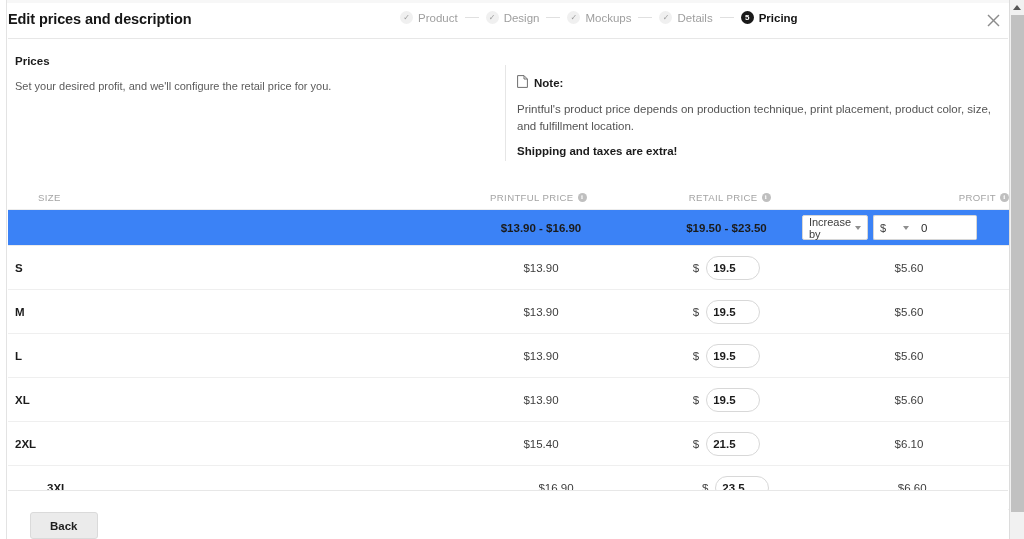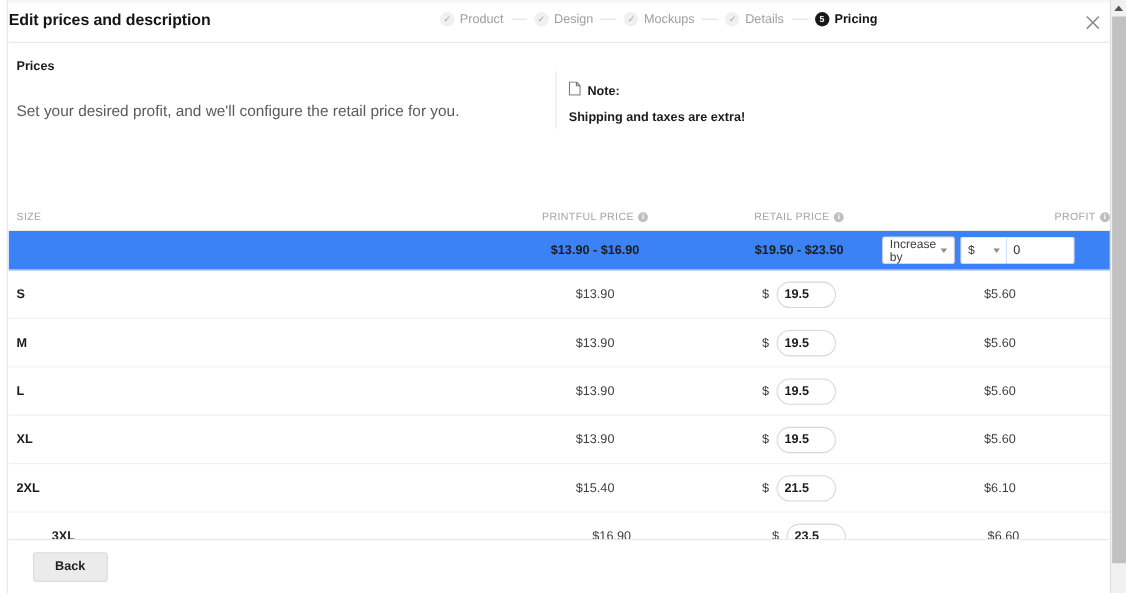--- a/index.html
+++ b/index.html
@@ -91,22 +91,22 @@
     display: flex; align-items: center; justify-content: center;
   }
   .close-btn svg { display: block; }
 
   
   .prices-head {
     position: absolute; left: 15px; top: 55px;
     font-size: 11.5px; font-weight: bold; color: #1b1b1b;
   }
   .prices-sub {
-    position: absolute; left: 15px; top: 92px;
-    font-size: 14px; color: #5b5b5b;
+    position: absolute; left: 15px; top: 80px;
+    font-size: 11px; color: #5b5b5b;
   }
 
   
   .note-box {
     position: absolute; left: 505px; top: 65px; width: 490px;
     border-left: 1px solid #e6e6e6;
     padding: 9px 0 4px 11px;
   }
   .note-title {
     display: flex; align-items: center; margin-bottom: 9px;
@@ -126,21 +126,21 @@
   
   .table {
     position: absolute; left: 8px; top: 185px; width: 1001px;
   }
   .thead {
     display: flex; align-items: center; height: 25px;
     border-bottom: 1px solid #ececec;
   }
   .th {
     font-size: 9.6px; color: #a4a4a4; letter-spacing: 0.35px;
-    display: flex; align-items: center;
+    display: flex; align-items: center; margin-left: 23px;
   }
   .info-i {
     display: inline-block; width: 9px; height: 9px; border-radius: 50%;
     background: #bfbfbf; color: #ffffff;
     font-size: 7px; font-style: normal; font-weight: bold;
     text-align: center; line-height: 9px; margin-left: 4px;
     font-family: "Liberation Serif", serif;
   }
 
   .col-size   { width: 430px; padding-left: 7px; }
@@ -210,21 +210,21 @@
   }
   .cell-profit {
     width: 200px; text-align: center;
     font-size: 11.5px; color: #3d3d3d;
   }
 
   
   .footer {
     position: absolute; left: 8px; bottom: 0; right: 16px; height: 49px;
     background: #ffffff; border-top: 1px solid #e7e7e7;
-    display: flex; align-items: center; padding-left: 22px; gap: 10px;
+    display: flex; align-items: flex-end; padding-left: 22px; gap: 10px;
   }
   .btn-back {
     height: 27px; padding: 0 19px; background: #ebebeb;
     border: 1px solid #dadada; border-radius: 3px;
     font-size: 11.5px; font-weight: bold; color: #1f1f1f;
     cursor: pointer; font-family: "Liberation Sans", sans-serif;
   }
   .btn-submit {
     height: 27px; padding: 0 15px; background: #e3120b;
     border: none; border-radius: 3px;
@@ -292,20 +292,21 @@
   <div class="note-box">
     <div class="note-title">
       <span class="note-icon">
         <svg width="11" height="13" viewBox="0 0 11 13" aria-hidden="true">
           <path d="M0.6 0.6 H7 L10.4 4 V12.4 H0.6 Z" fill="#ffffff" stroke="#6e6e6e" stroke-width="1"></path>
           <path d="M7 0.8 V4 H10.2" fill="none" stroke="#6e6e6e" stroke-width="1"></path>
         </svg>
       </span>
       <span class="note-title-text">Note:</span>
     </div>
+    <div class="note-body">Printful's product price depends on production technique, print placement, product color, size, and fulfillment location.</div>
     <div class="note-bold">Shipping and taxes are extra!</div>
   </div>
 
   <div class="table">
 
     <div class="thead">
       <div class="th col-size">
         <span>SIZE</span>
       </div>
       <div class="th col-pf">

